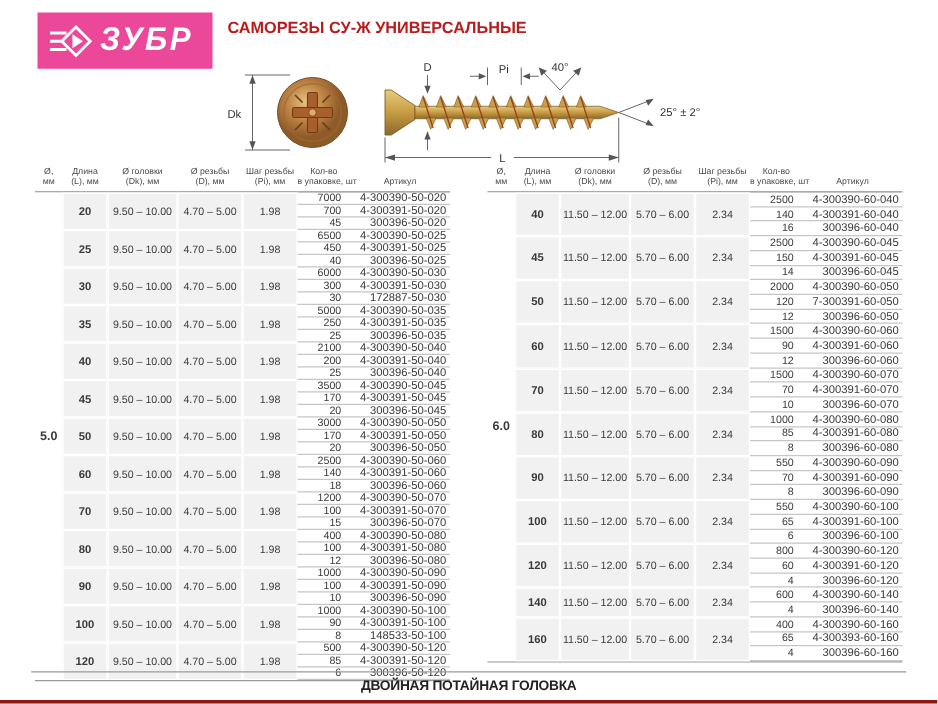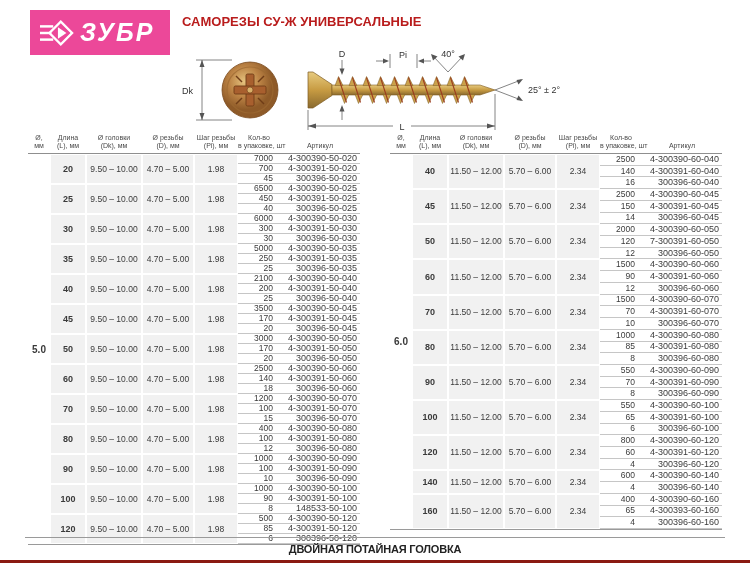--- a/index.html
+++ b/index.html
@@ -267,21 +267,21 @@
             <td class="grp" rowspan="3">1.98</td>
             <td class="qty">6000</td>
             <td class="sku">4-300390-50-030</td>
           </tr>
           <tr>
             <td class="qty">300</td>
             <td class="sku">4-300391-50-030</td>
           </tr>
           <tr>
             <td class="qty">30</td>
-            <td class="sku">300396-50-030</td>
+            <td class="sku">172887-50-030</td>
           </tr>
           <tr>
             <td class="grp len" rowspan="3">35</td>
             <td class="grp" rowspan="3">9.50 – 10.00</td>
             <td class="grp" rowspan="3">4.70 – 5.00</td>
             <td class="grp" rowspan="3">1.98</td>
             <td class="qty">5000</td>
             <td class="sku">4-300390-50-035</td>
           </tr>
           <tr>

